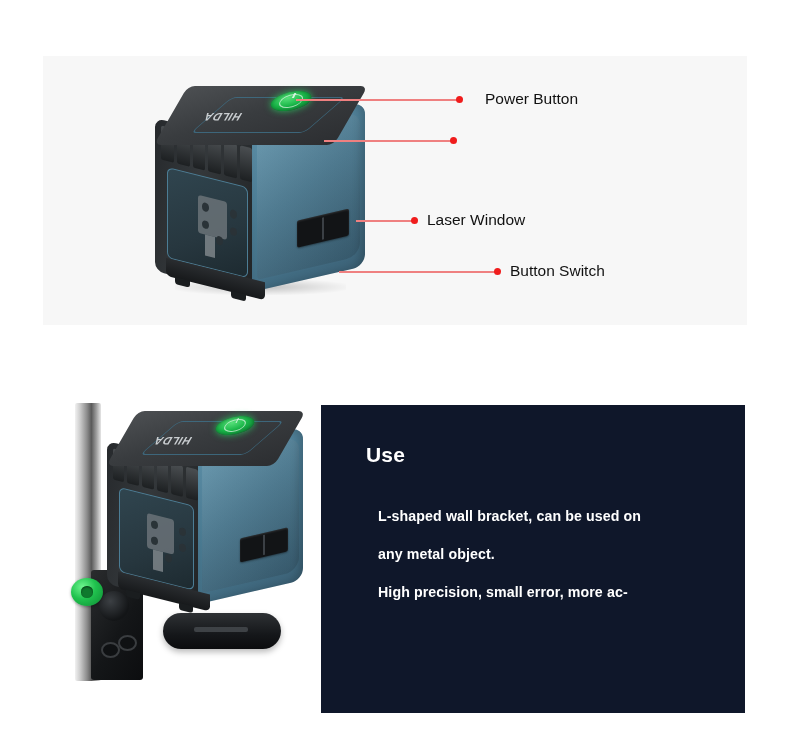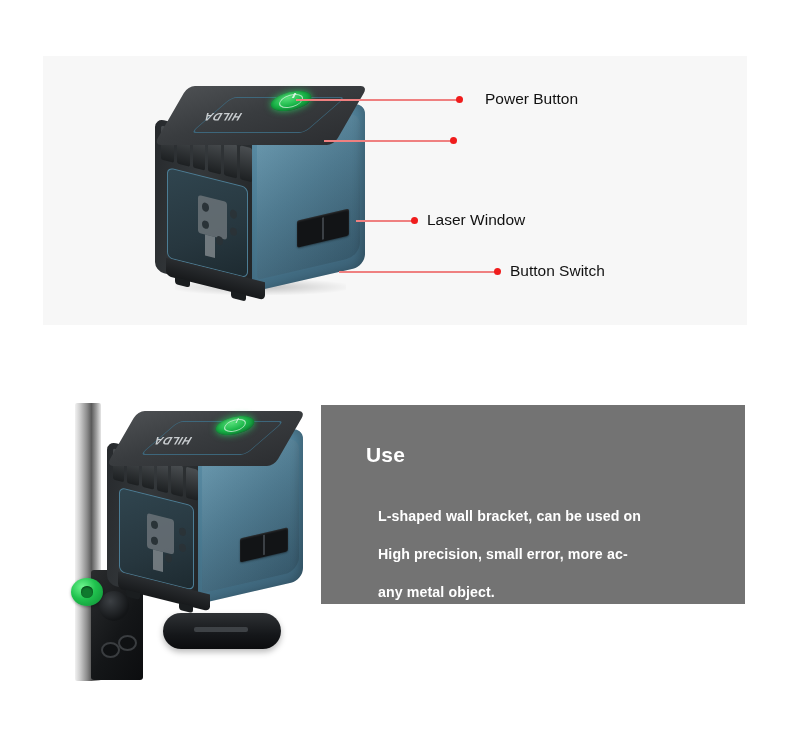--- a/index.html
+++ b/index.html
@@ -394,22 +394,22 @@
     width: 210px;
     height: 210px;
   }
 
   
   #use-panel {
     position: absolute;
     left: 321px;
     top: 15px;
     width: 424px;
-    height: 199px;
-    background: #737373;
+    height: 308px;
+    background: #0f172a;
   }
   #use-title {
     position: absolute;
     left: 45px;
     top: 38px;
     color: #ffffff;
     font-size: 21px;
     font-weight: bold;
     letter-spacing: .2px;
     font-family: "Liberation Sans", "DejaVu Sans", sans-serif;
@@ -533,17 +533,17 @@
 
         <div class="dev-feet"></div>
       </div>
     </div>
   </div>
 
   <div id="use-panel">
     <div id="use-title">Use</div>
     <div id="use-body">
       <p>L-shaped wall bracket, can be used on</p>
+      <p>any metal object.</p>
       <p>High precision, small error, more ac-</p>
-      <p>any metal object.</p>
     </div>
   </div>
 </div>
 
 </body></html>

